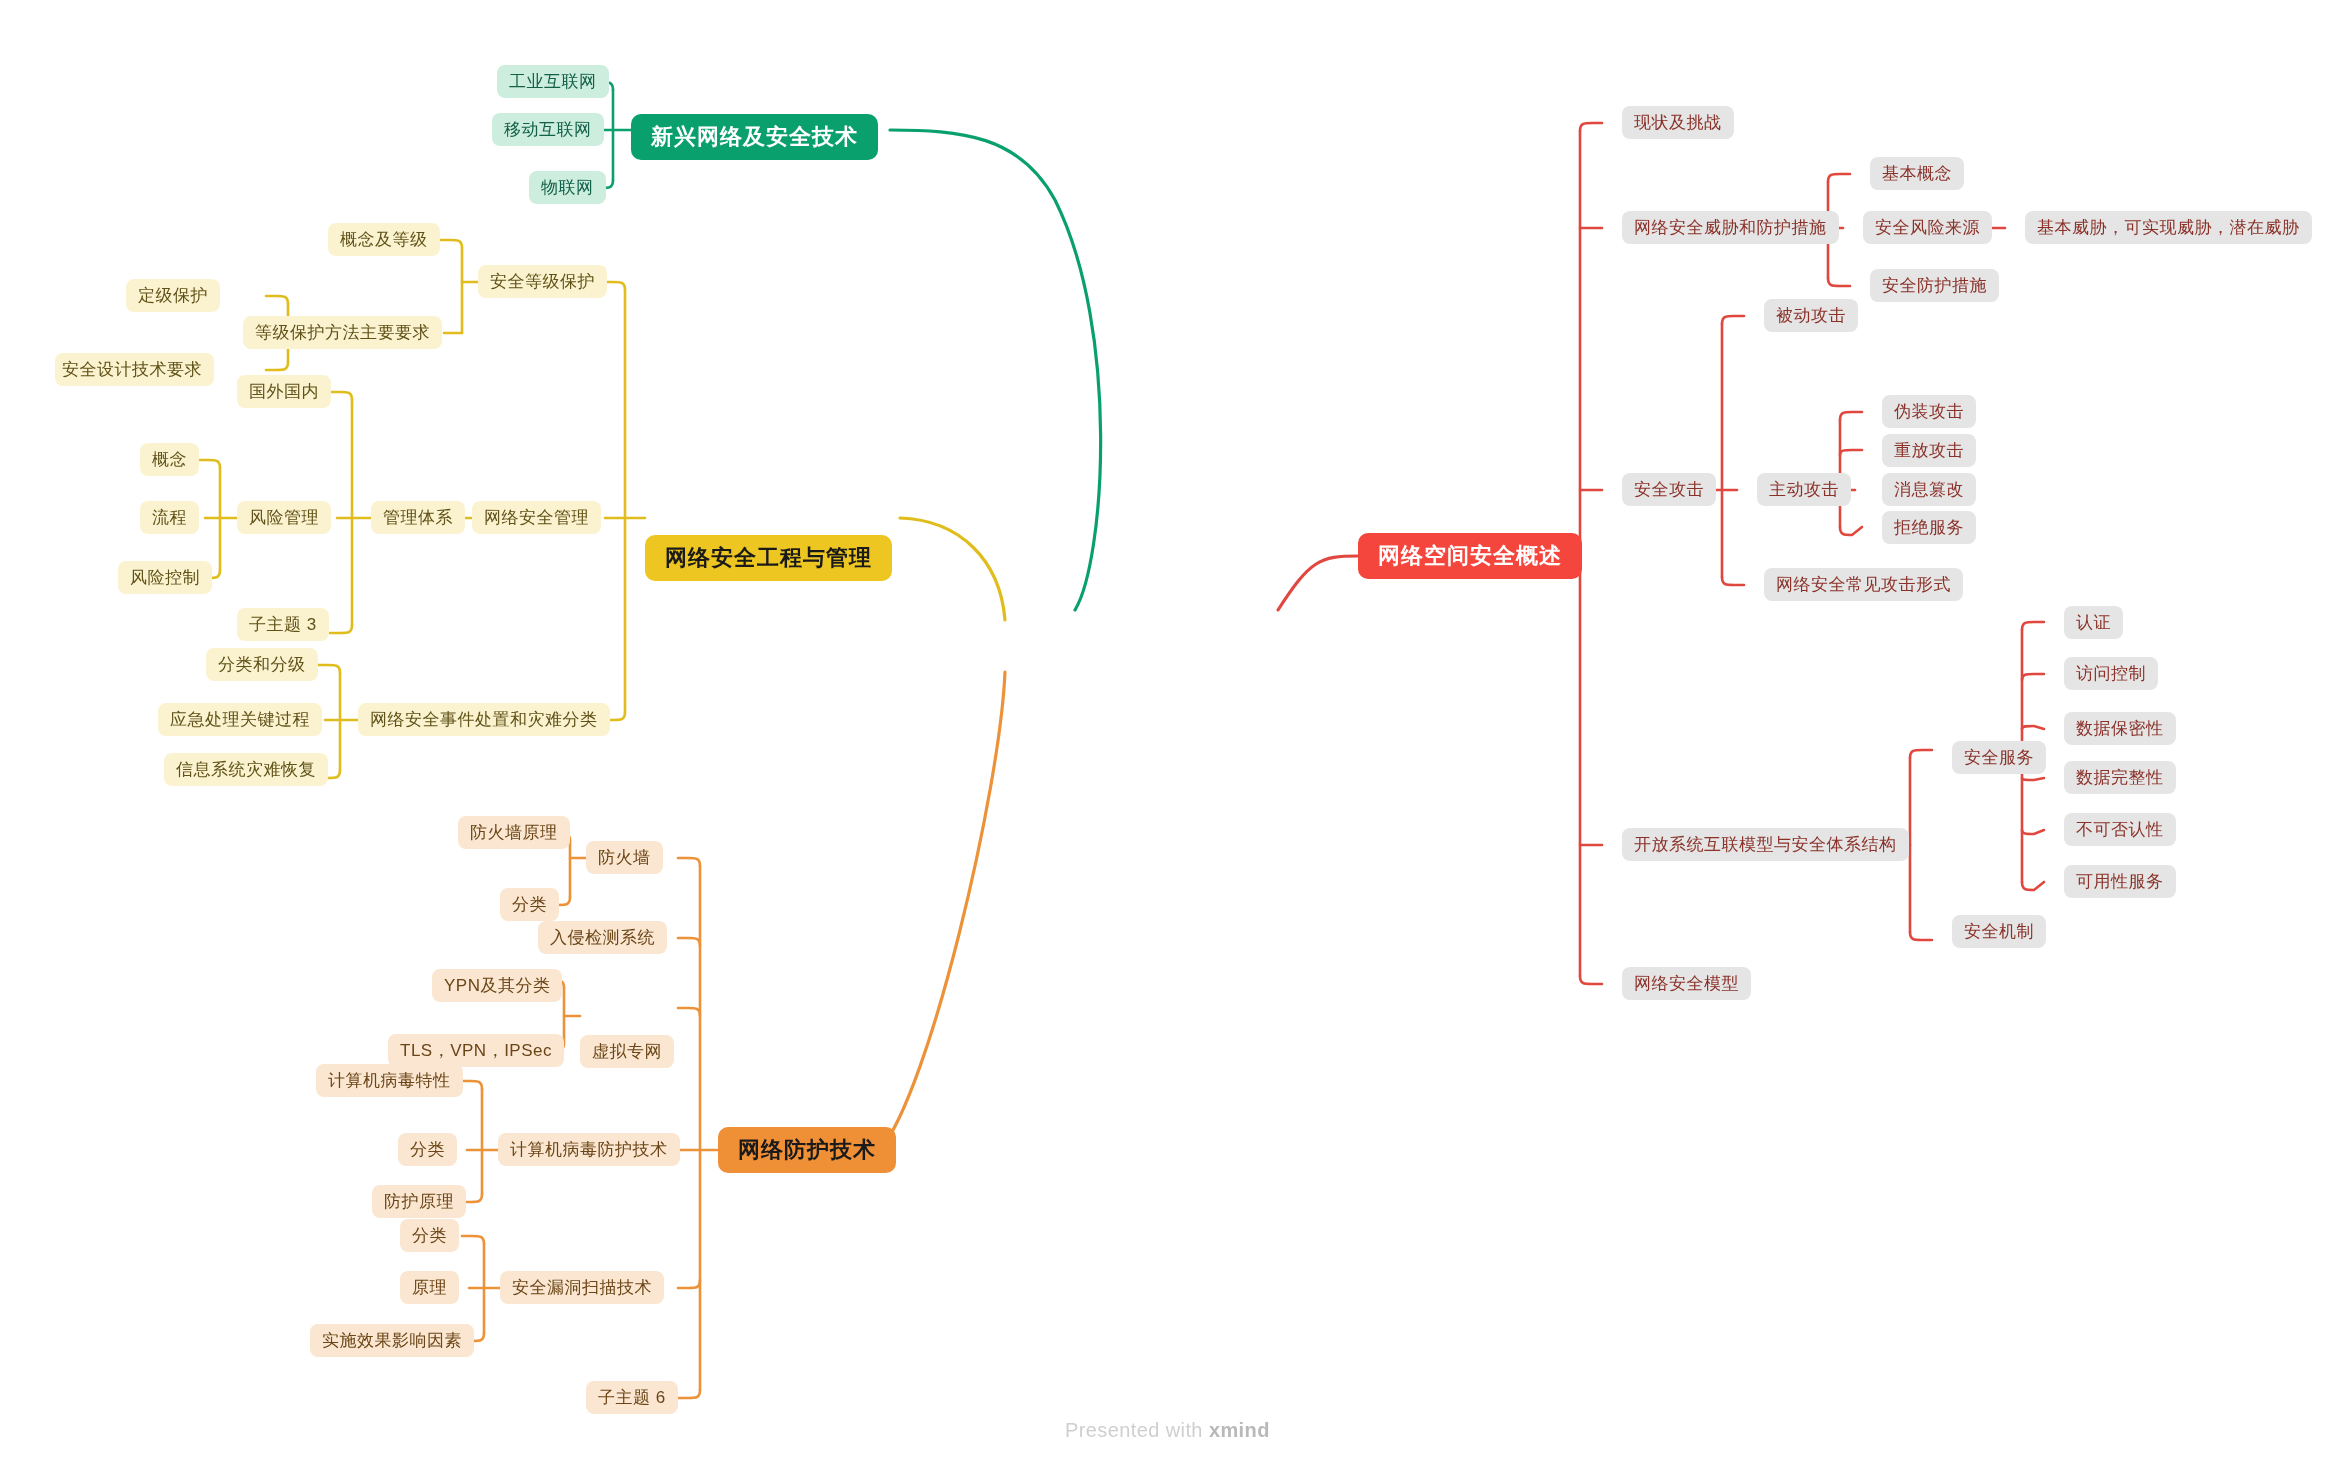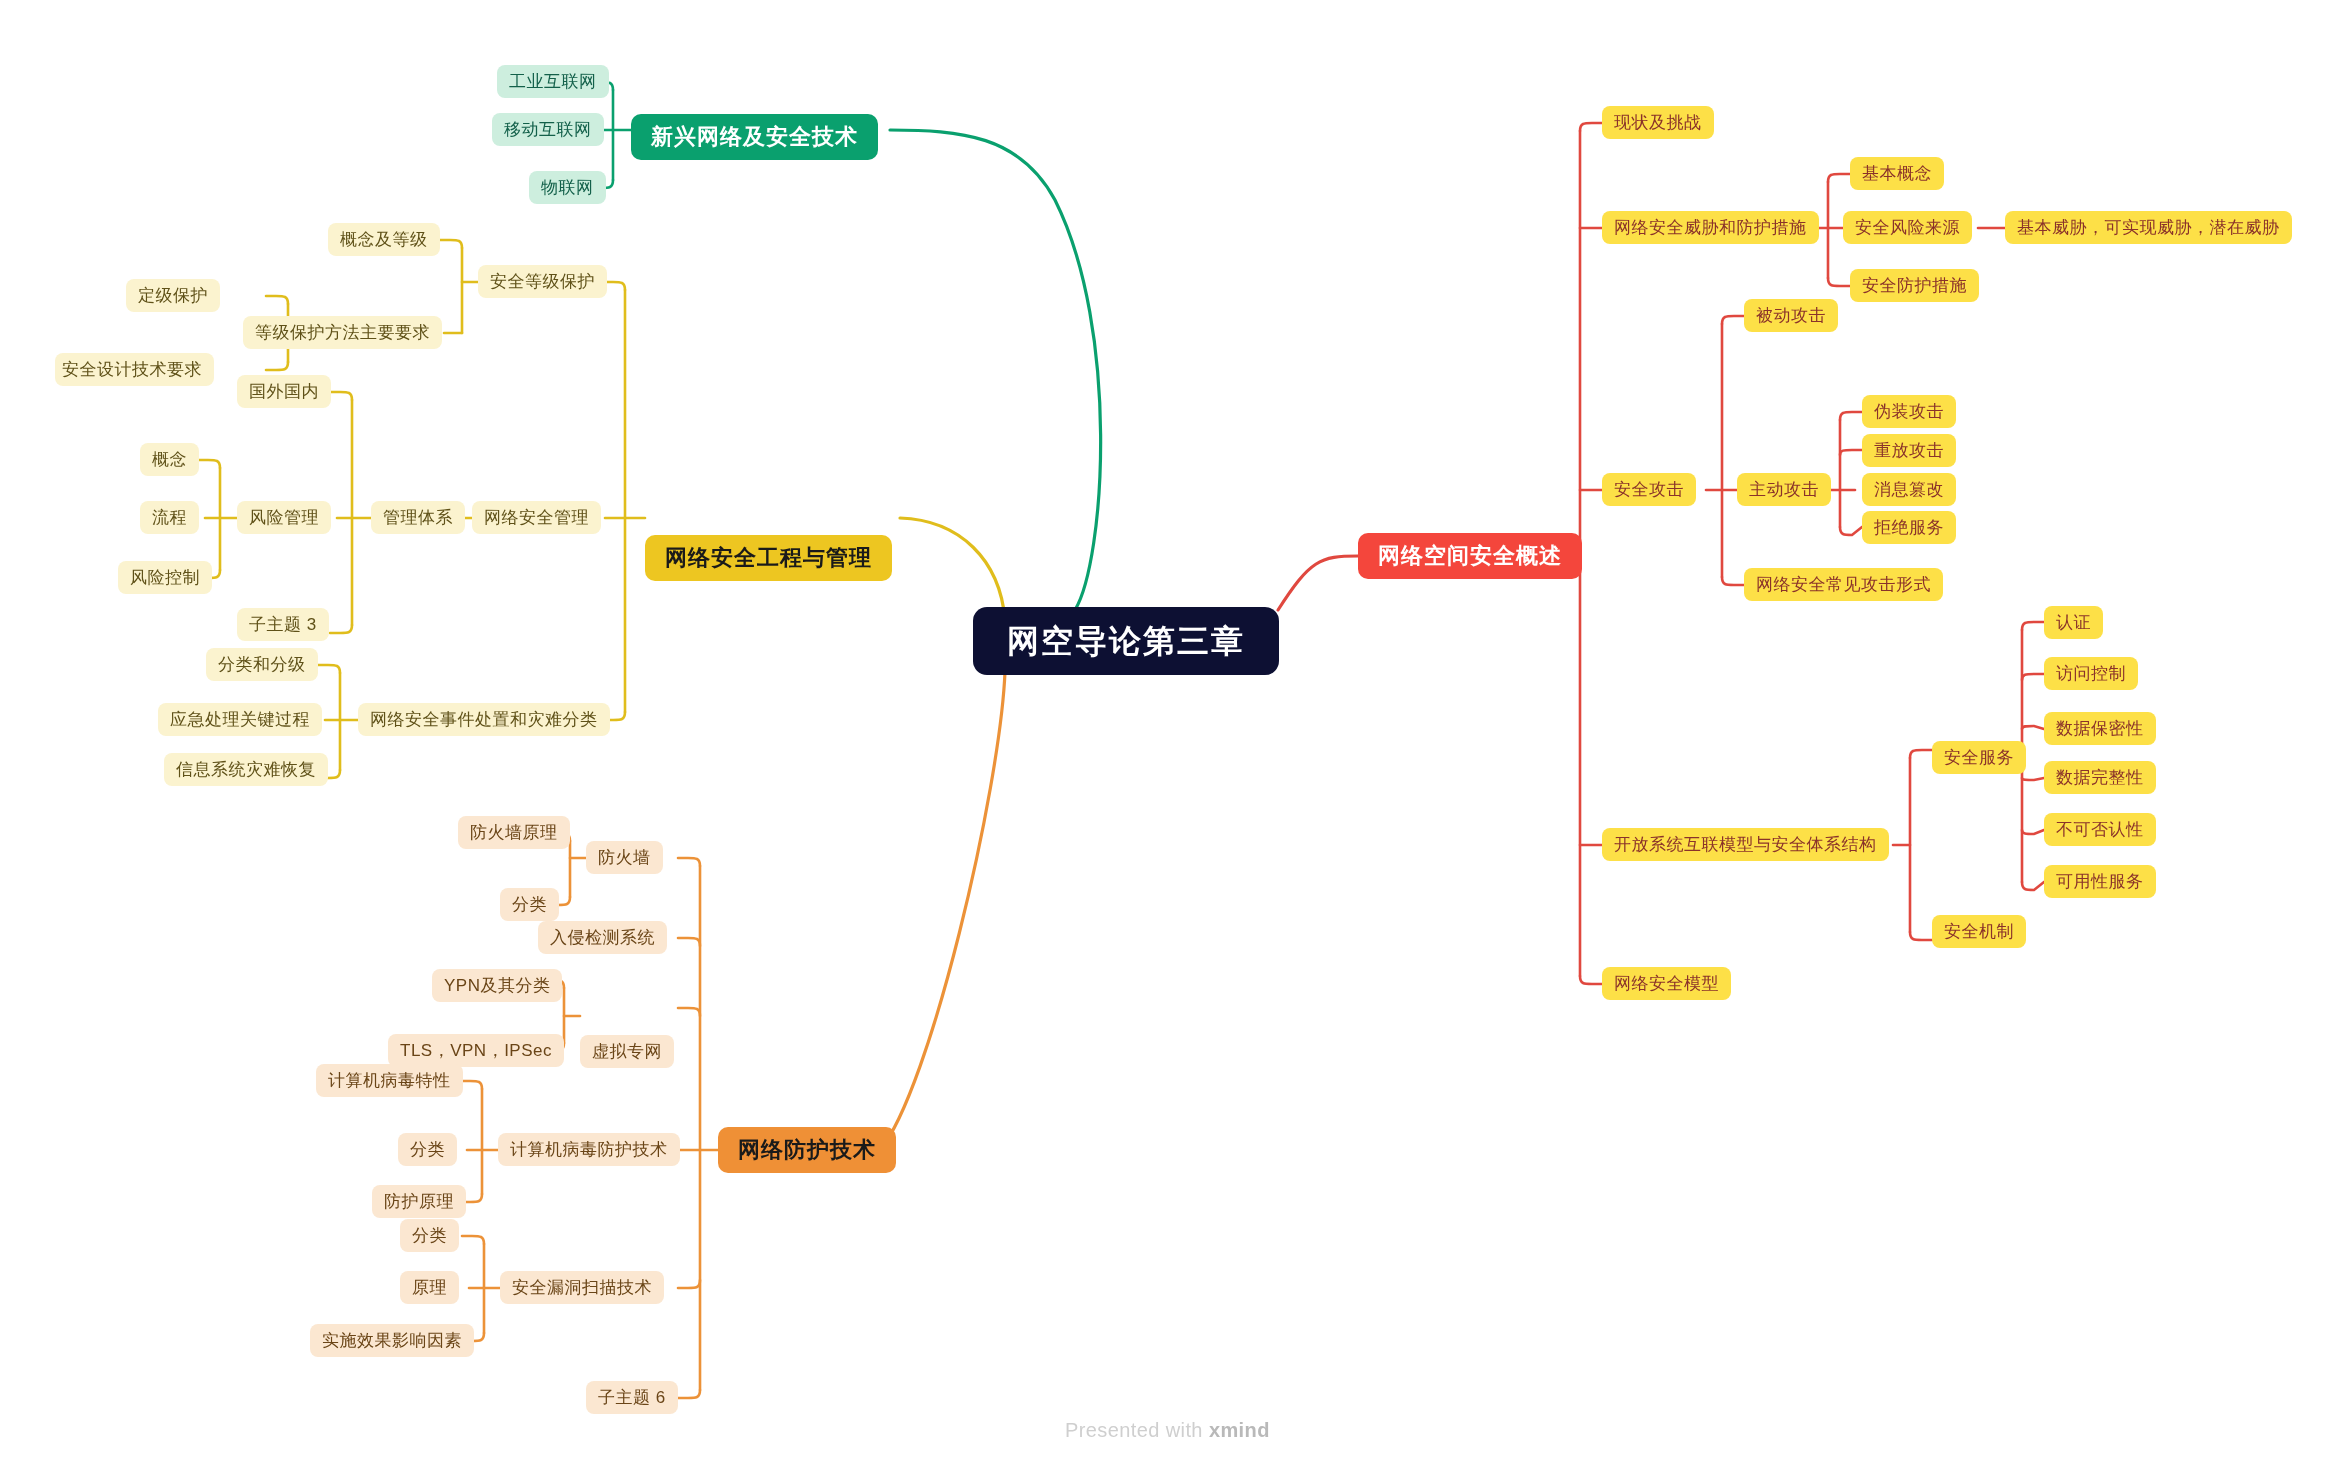--- a/index.html
+++ b/index.html
@@ -43,21 +43,21 @@
 
   
   .sub{
     font-size:17px;font-weight:400;
     height:33px;padding:0 12px;
     border-radius:8px;
   }
   .sub.green{background:#cdeede;color:#13604a;}
   .sub.yellow{background:#fbf3cf;color:#5f5118;}
   .sub.orange{background:#fbe7d1;color:#6a4517;}
-  .sub.red{background:#fde047;color:#8a322a;}
+  .sub.red{background:#e5e5e5;color:#8a322a;margin-left:20px;}
 
   .watermark{
     position:absolute;
     font-size:20px;
     color:#cfcfcf;
     letter-spacing:0.4px;
     white-space:nowrap;
   }
   .watermark b{color:#b9b9b9;font-weight:700;}
 </style>
@@ -221,21 +221,20 @@
         <path d="M2022,729 C2022,726 2026,726 2034,726 L2044,729"></path>
         <path d="M2022,778 C2022,780 2026,780 2034,780 L2044,778"></path>
         <path d="M2022,830 C2022,834 2026,834 2034,834 L2044,830"></path>
         <path d="M2022,882 C2022,890 2026,890 2034,890 L2044,882"></path>
 
         <path d="M1580,976 C1580,984 1584,984 1592,984 L1602,984"></path>
       </g>
     </g>
   </svg>
 
-  <div class="node root" style="left:973px;top:607px;">网空导论第三章</div>
 
   <div class="node main green" style="left:631px;top:107px;">新兴网络及安全技术</div>
 
   <div class="node sub green" style="left:497px;top:65px;">工业互联网</div>
   <div class="node sub green" style="left:492px;top:113px;">移动互联网</div>
   <div class="node sub green" style="left:529px;top:171px;">物联网</div>
 
   <div class="node main yellow" style="left:645px;top:495px;">网络安全工程与管理</div>
 
   <div class="node sub yellow" style="left:478px;top:265px;">安全等级保护</div>

